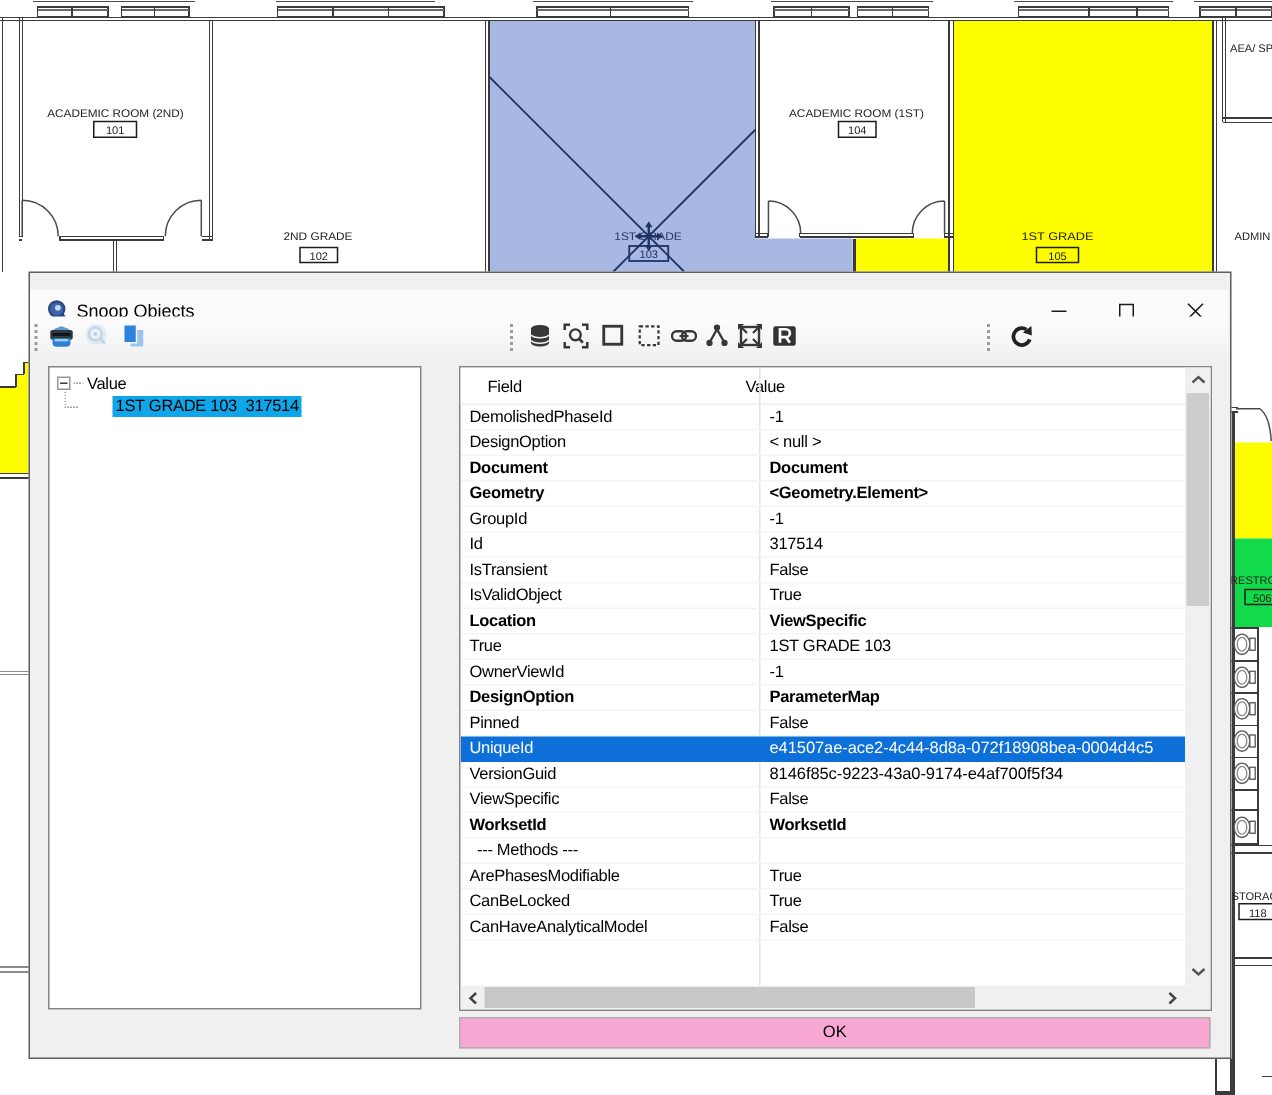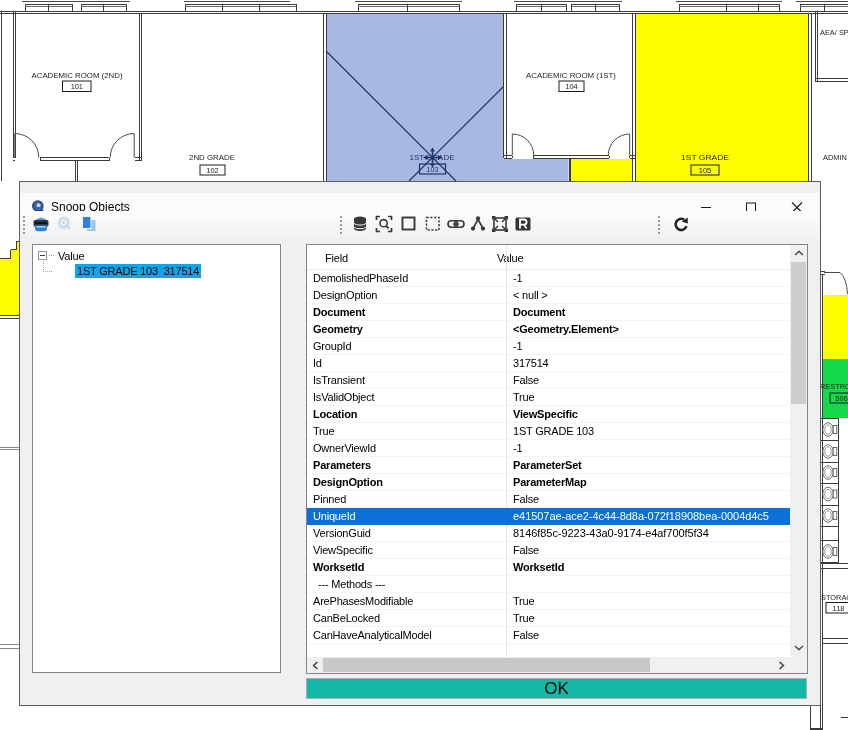--- a/index.html
+++ b/index.html
@@ -38,22 +38,22 @@
 .row.sel { background:#0c70d8; color:#fff; box-shadow:none;padding-left:12px; }
 .v.g { letter-spacing:-0.05px; }
 
 #vsb { position:absolute; left:483px; top:0; width:17px; height:412px; background:#f0f0f0; }
 #vthumb { position:absolute; left:1px; top:17px; width:15px; height:142px; background:#cdcdcd; }
 #hsb { position:absolute; left:0; top:412px; width:483px; height:16px; background:#f0f0f0; }
 #hthumb { position:absolute; left:16px; top:1px; width:327px; height:14px; background:#c8c8c8; }
 #sbcorner { position:absolute; left:483px; top:412px; width:17px; height:16px; background:#f0f0f0; }
 .sbarrow { position:absolute; }
 #okbtn { position:absolute; left:286px; top:496px; width:501px; height:21px;
-  background:#14b8a6; border:1px solid #adadad; text-align:center;
-  font-size:17px; line-height:19px; color:#000; }
+  background:#f9a8d4; border:1px solid #adadad; text-align:center;
+  font-size:11px; line-height:19px; color:#000; }
 
 #expander { position:absolute; left:5px; top:5.5px; width:9px; height:9px;
   background:#fff; border:1px solid #969696; }
 #expander div { position:absolute; left:1px; top:3px; width:5px; height:1px; background:#3c3c3c; }
 .tlabel { position:absolute; white-space:pre; line-height:14px; }
 #child-label { background:#0ea5e9; padding:0 2px; }
 .dotline { position:absolute; background-image:repeating-linear-gradient(to right,#a0a0a0 0 1px, transparent 1px 2px); height:1px; }
 .dotvline { position:absolute; background-image:repeating-linear-gradient(#a0a0a0 0 1px, transparent 1px 2px); width:1px; }
 </style>
 </head>
@@ -308,21 +308,20 @@
         <div class="row"><span class="f">DesignOption</span><span class="v">&lt; null &gt;</span></div>
         <div class="row b"><span class="f">Document</span><span class="v">Document</span></div>
         <div class="row b"><span class="f">Geometry</span><span class="v">&lt;Geometry.Element&gt;</span></div>
         <div class="row"><span class="f">GroupId</span><span class="v">-1</span></div>
         <div class="row"><span class="f">Id</span><span class="v">317514</span></div>
         <div class="row"><span class="f">IsTransient</span><span class="v">False</span></div>
         <div class="row"><span class="f">IsValidObject</span><span class="v">True</span></div>
         <div class="row b"><span class="f">Location</span><span class="v">ViewSpecific</span></div>
         <div class="row"><span class="f">True</span><span class="v">1ST GRADE 103</span></div>
         <div class="row"><span class="f">OwnerViewId</span><span class="v">-1</span></div>
-        <div class="row b"><span class="f">Parameters</span><span class="v">ParameterSet</span></div>
         <div class="row b"><span class="f">DesignOption</span><span class="v">ParameterMap</span></div>
         <div class="row"><span class="f">Pinned</span><span class="v">False</span></div>
         <div class="row sel"><span class="f">UniqueId</span><span class="v g">e41507ae-ace2-4c44-8d8a-072f18908bea-0004d4c5</span></div>
         <div class="row"><span class="f">VersionGuid</span><span class="v g">8146f85c-9223-43a0-9174-e4af700f5f34</span></div>
         <div class="row"><span class="f">ViewSpecific</span><span class="v">False</span></div>
         <div class="row b"><span class="f">WorksetId</span><span class="v">WorksetId</span></div>
         <div class="row"><span class="f" style="left:11px">--- Methods ---</span></div>
         <div class="row"><span class="f">ArePhasesModifiable</span><span class="v">True</span></div>
         <div class="row"><span class="f">CanBeLocked</span><span class="v">True</span></div>
         <div class="row"><span class="f">CanHaveAnalyticalModel</span><span class="v">False</span></div>

